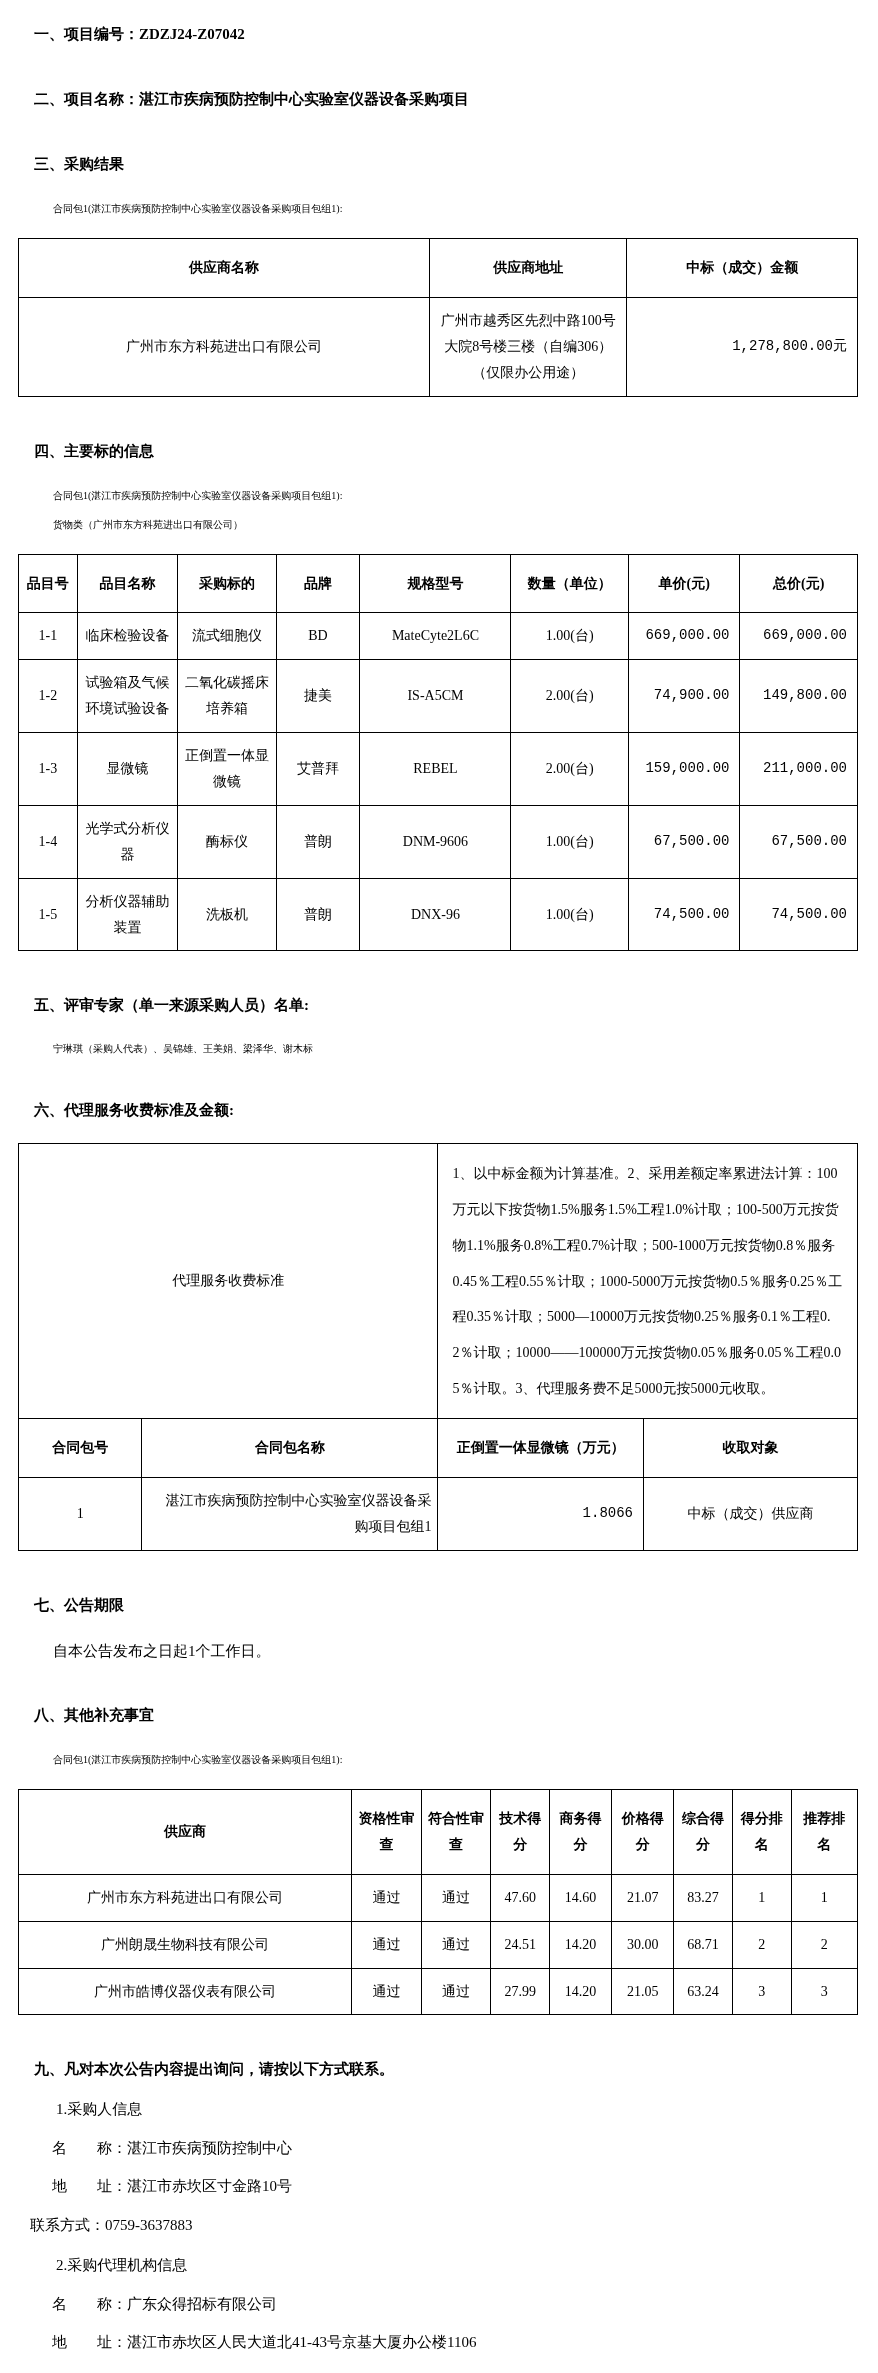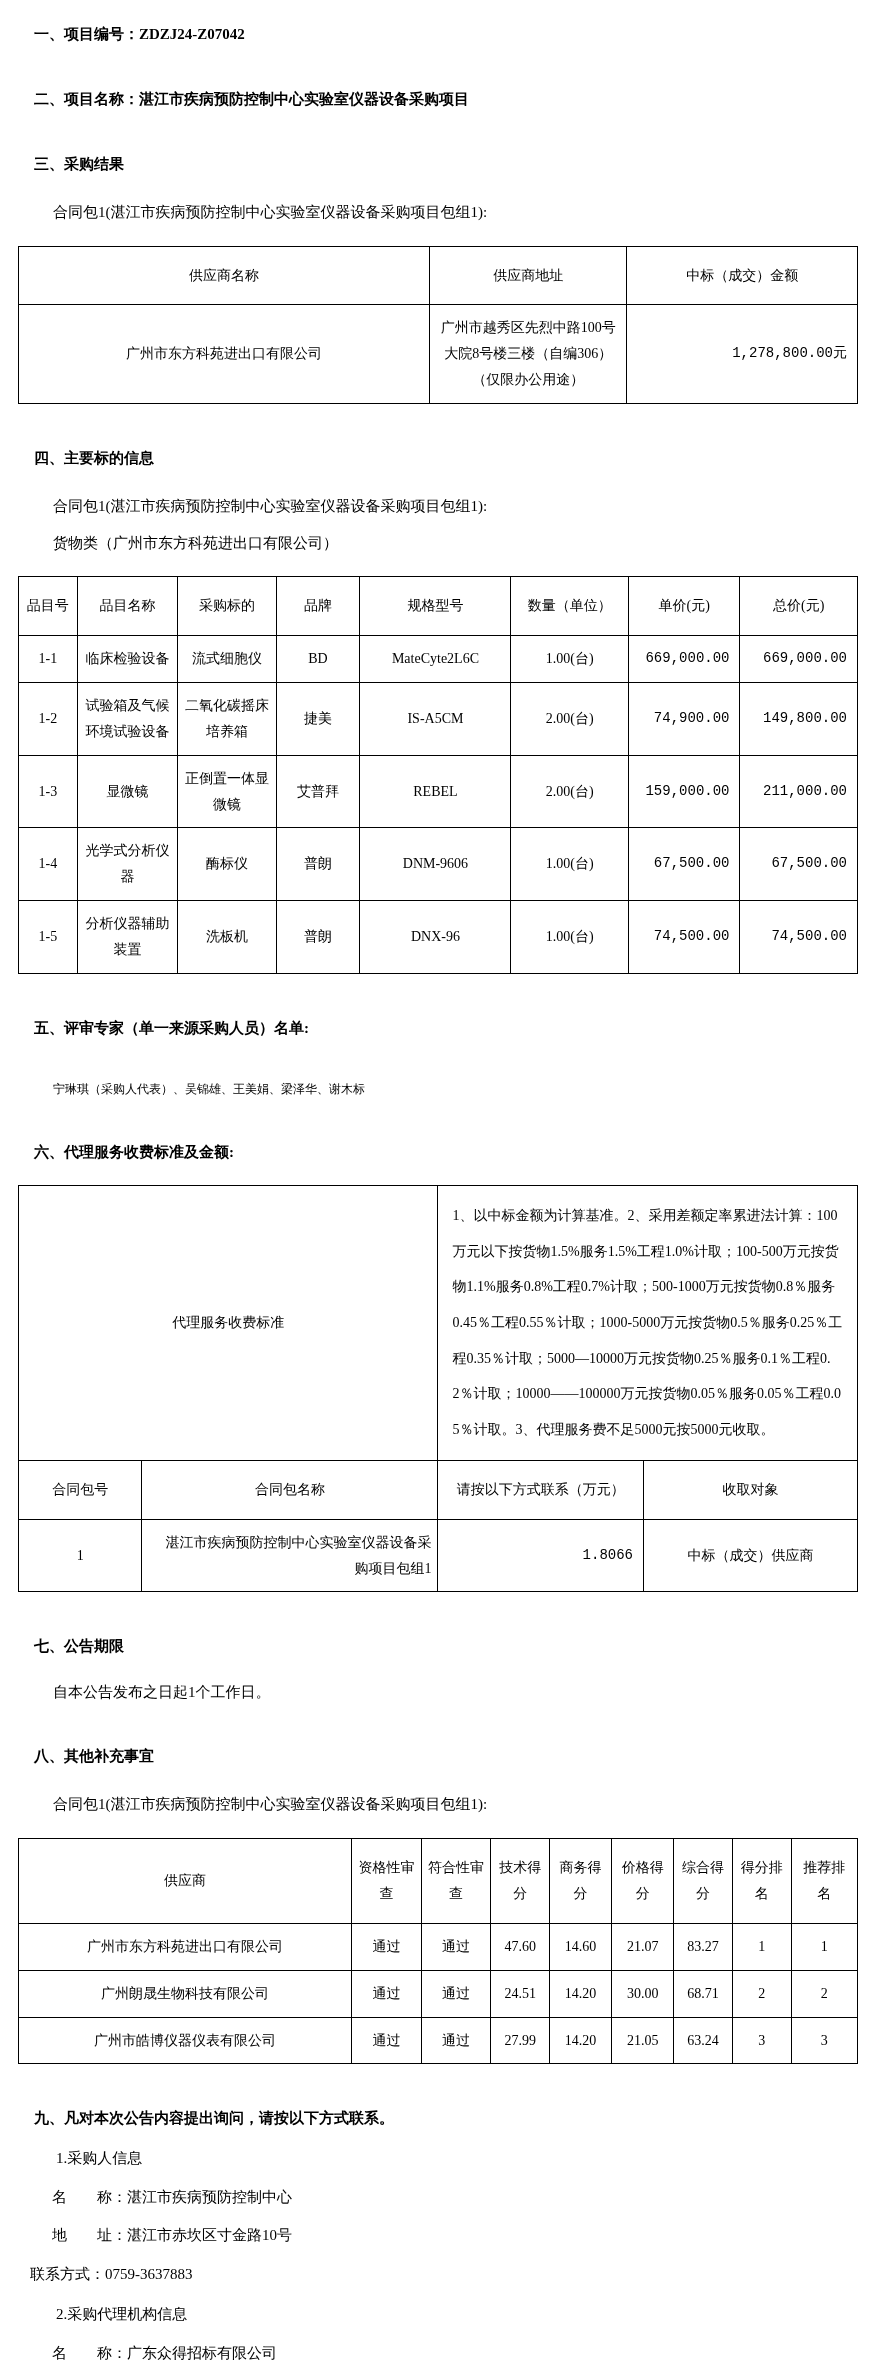--- a/index.html
+++ b/index.html
@@ -1,29 +1,29 @@
 <!DOCTYPE html>
 <html><head>
 <meta charset="utf-8">
 <style>
   html,body{margin:0;padding:0;background:#fff;}
   body{width:878px;color:#000;font-family:"Liberation Serif","DejaVu Serif",serif;}
   .page{box-sizing:border-box;width:878px;min-height:2373px;padding:14px 20px 0 18px;position:relative;}
   .sec-heading{font-size:15px;font-weight:bold;margin:44px 0 0 16px;line-height:1.4;}
   .sec-heading.first{margin-top:10px;}
-  .note{font-size:15px;margin:26px 0 0 35px;line-height:1.5;}
+  .note{font-size:10px;margin:26px 0 0 35px;line-height:1.5;}
   .note.tight{margin-top:14px;}
   table{border-collapse:collapse;width:100%;margin-top:22px;table-layout:fixed;}
   th,td{border:1px solid #000;font-size:14px;padding:10px 6px;text-align:center;vertical-align:middle;line-height:1.85;word-break:break-all;}
-  th{font-weight:normal;padding:16px 6px;}
+  th{font-weight:bold;padding:16px 6px;}
   td.r{text-align:right;padding-right:10px;font-family:Liberation Mono, monospace;}
   td.l{text-align:right;padding-left:10px;}
   td.feeLabel{padding:14px 0;}
   td.feeText{text-align:left;line-height:2.55;padding:12px 14px;font-size:14px;}
-  .experts{font-size:12px;margin:42px 0 0 35px;font-family:Liberation Mono, monospace;}
+  .experts{font-size:10px;margin:26px 0 0 35px;font-family:Liberation Mono, monospace;}
   .plain{font-size:15px;margin:26px 0 0 35px;}
   .contact-group{margin:18px 0 0 38px;font-size:15px;line-height:1.5;}
   .contact-line{margin:16px 0 0 34px;font-size:15px;line-height:1.5;}
 </style>
 </head>
 <body>
 
 <div class="page">
 
   <div class="sec-heading first">一、项目编号：ZDZJ24-Z07042</div>
@@ -145,21 +145,21 @@
         <col style="width:25.5%">
       </colgroup>
     <tbody>
         <tr>
       <td colspan="2" class="feeLabel">代理服务收费标准</td>
       <td colspan="2" class="feeText">1、以中标金额为计算基准。2、采用差额定率累进法计算：100万元以下按货物1.5%服务1.5%工程1.0%计取；100-500万元按货物1.1%服务0.8%工程0.7%计取；500-1000万元按货物0.8％服务0.45％工程0.55％计取；1000-5000万元按货物0.5％服务0.25％工程0.35％计取；5000—10000万元按货物0.25％服务0.1％工程0.2％计取；10000——100000万元按货物0.05％服务0.05％工程0.05％计取。3、代理服务费不足5000元按5000元收取。</td>
     </tr>
     <tr>
       <th>合同包号</th>
       <th>合同包名称</th>
-      <th>请按以下方式联系（万元）</th>
+      <th>正倒置一体显微镜（万元）</th>
       <th>收取对象</th>
     </tr>
     <tr>
       <td>1</td>
       <td class="l">湛江市疾病预防控制中心实验室仪器设备采购项目包组1</td>
       <td class="r">1.8066</td>
       <td>中标（成交）供应商</td>
     </tr>
   </tbody>
     </table>

